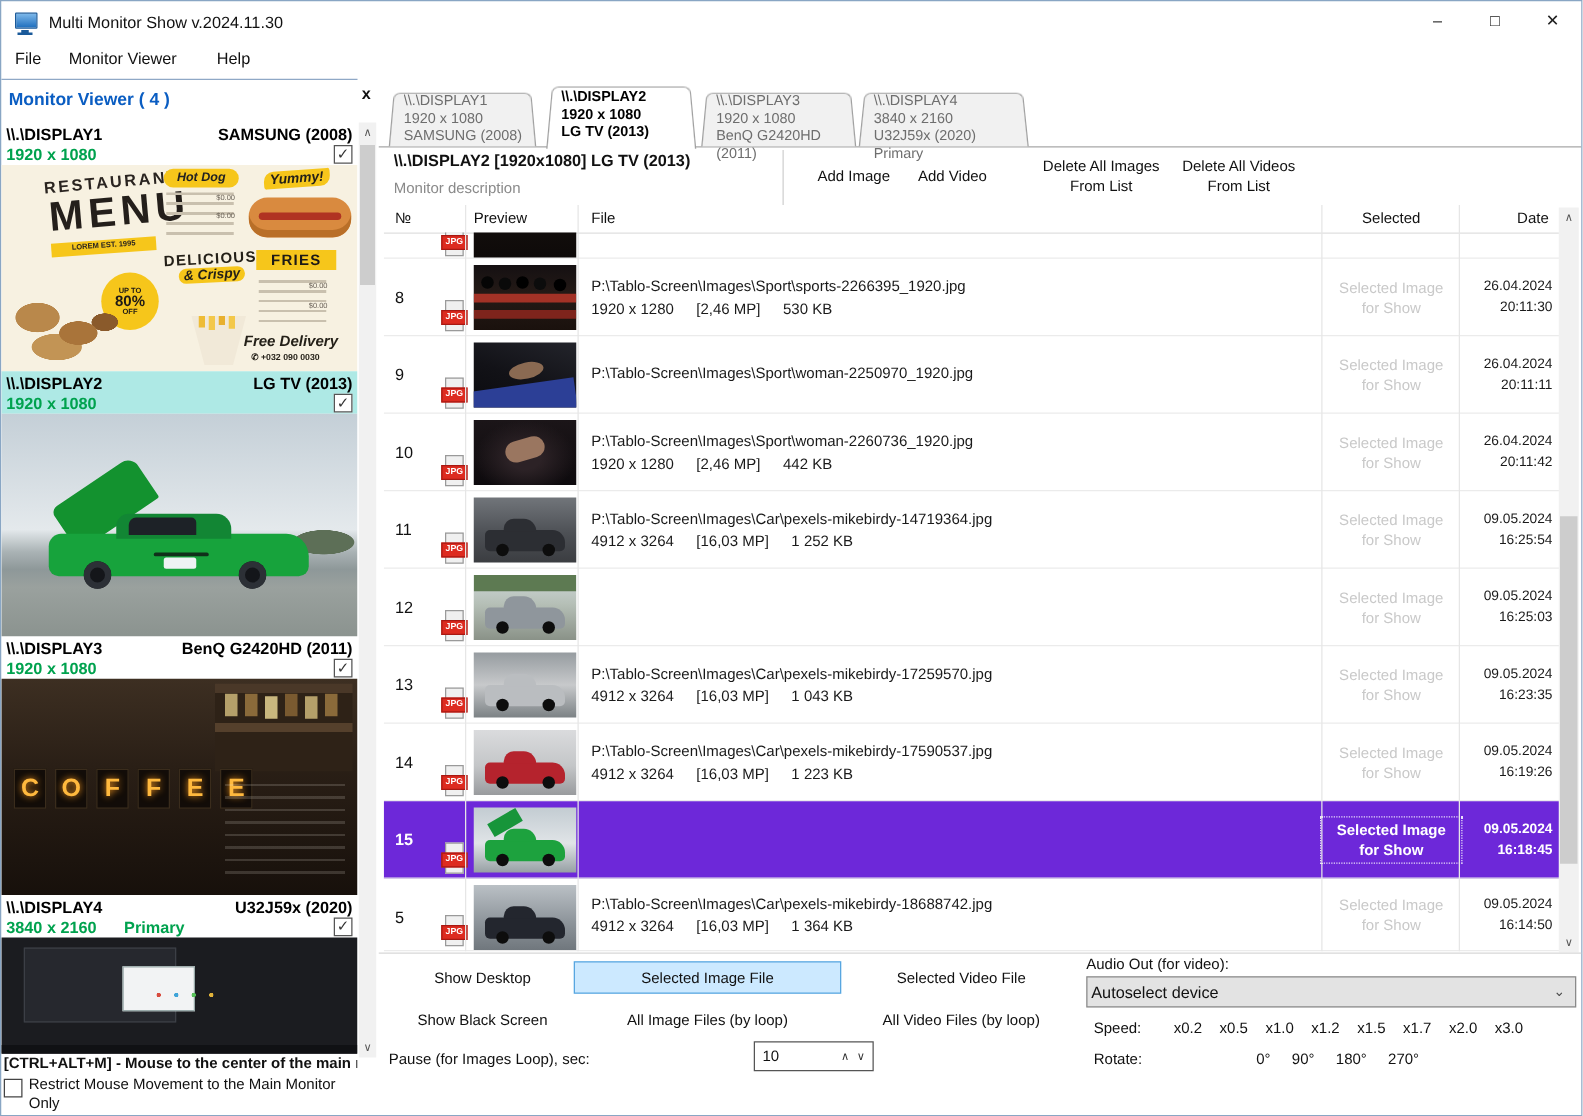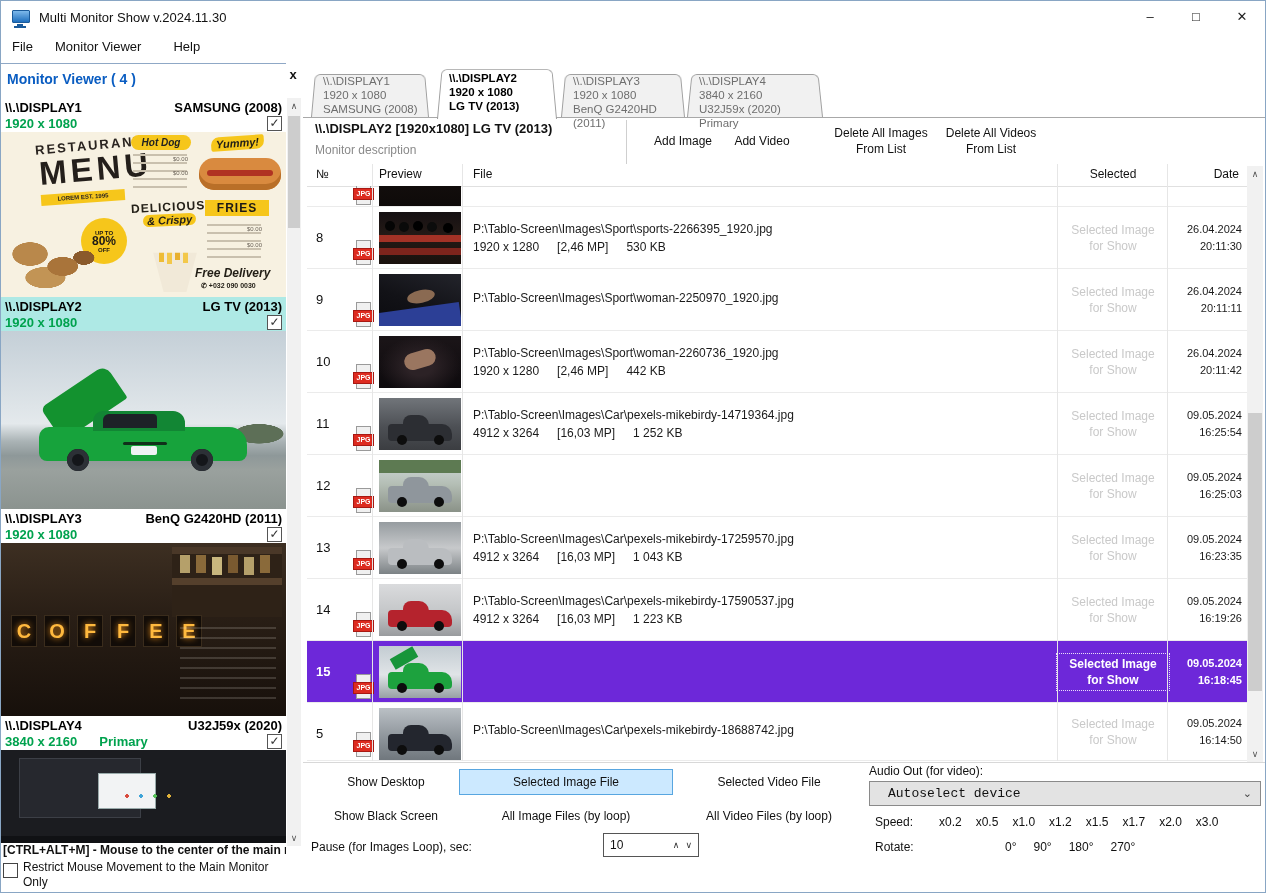--- a/index.html
+++ b/index.html
@@ -185,21 +185,21 @@
   .f-black{left:18px;top:741px;width:130px;line-height:24px;text-align:center;}
   .f-allimg{left:158px;top:741px;width:210px;line-height:24px;}
   .f-allvid{left:376px;top:741px;width:180px;line-height:24px;}
   .f-pause{position:absolute;left:8px;top:773px;font-size:12px;line-height:22px;}
   .spinner{position:absolute;left:300px;top:770px;width:96px;height:24px;border:1px solid #555;box-sizing:border-box;display:flex;align-items:center;}
   .spin-val{flex:1;padding-left:6px;font-size:12px;}
   .spin-arr{font-size:9px;color:#333;padding:0 6px 0 0;}
   .f-audio-label{position:absolute;left:566px;top:701px;font-size:12px;}
   .combo{position:absolute;left:566px;top:718px;width:392px;height:25px;background:#e3e3e3;border:1px solid #8a8a8a;
          box-sizing:border-box;display:flex;align-items:center;font-size:13px;}
-  .combo .val{flex:1;padding-left:18px;font-family:Liberation Mono, monospace;}
+  .combo .val{flex:1;padding-left:3px;}
   .combo .chev{font-size:11px;color:#444;padding-right:8px;}
   .f-speed-label{position:absolute;left:572px;top:750px;font-size:12px;line-height:18px;}
   .speed-opts{position:absolute;left:636px;top:750px;display:flex;gap:14px;font-size:12px;line-height:18px;}
   .f-rotate-label{position:absolute;left:572px;top:775px;font-size:12px;line-height:18px;}
   .rotate-opts{position:absolute;left:702px;top:775px;display:flex;gap:17px;font-size:12px;line-height:18px;}
 </style>
 </head>
 <body>
 
 <div id="app">
@@ -577,20 +577,21 @@
         <span class="c-num">5</span>
         <span class="jpg">
             <i class="pg"></i>
             <span class="lbl">JPG</span>
           </span>
         <span class="thumb t-car-darkblue">
             <span class="car"></span>
           </span>
         <div class="c-file">
           <div class="path">P:\Tablo-Screen\Images\Car\pexels-mikebirdy-18688742.jpg</div>
+          <div class="meta"><span>4912 x 3264</span><span>[16,03 MP]</span><span>1 364 KB</span></div>
         </div>
         <div class="c-sel">
             <span>Selected Image</span>
             <span>for Show</span>
           </div>
         <div class="c-date">
             <span>09.05.2024</span>
             <span>16:14:50</span>
           </div>
       </div>

